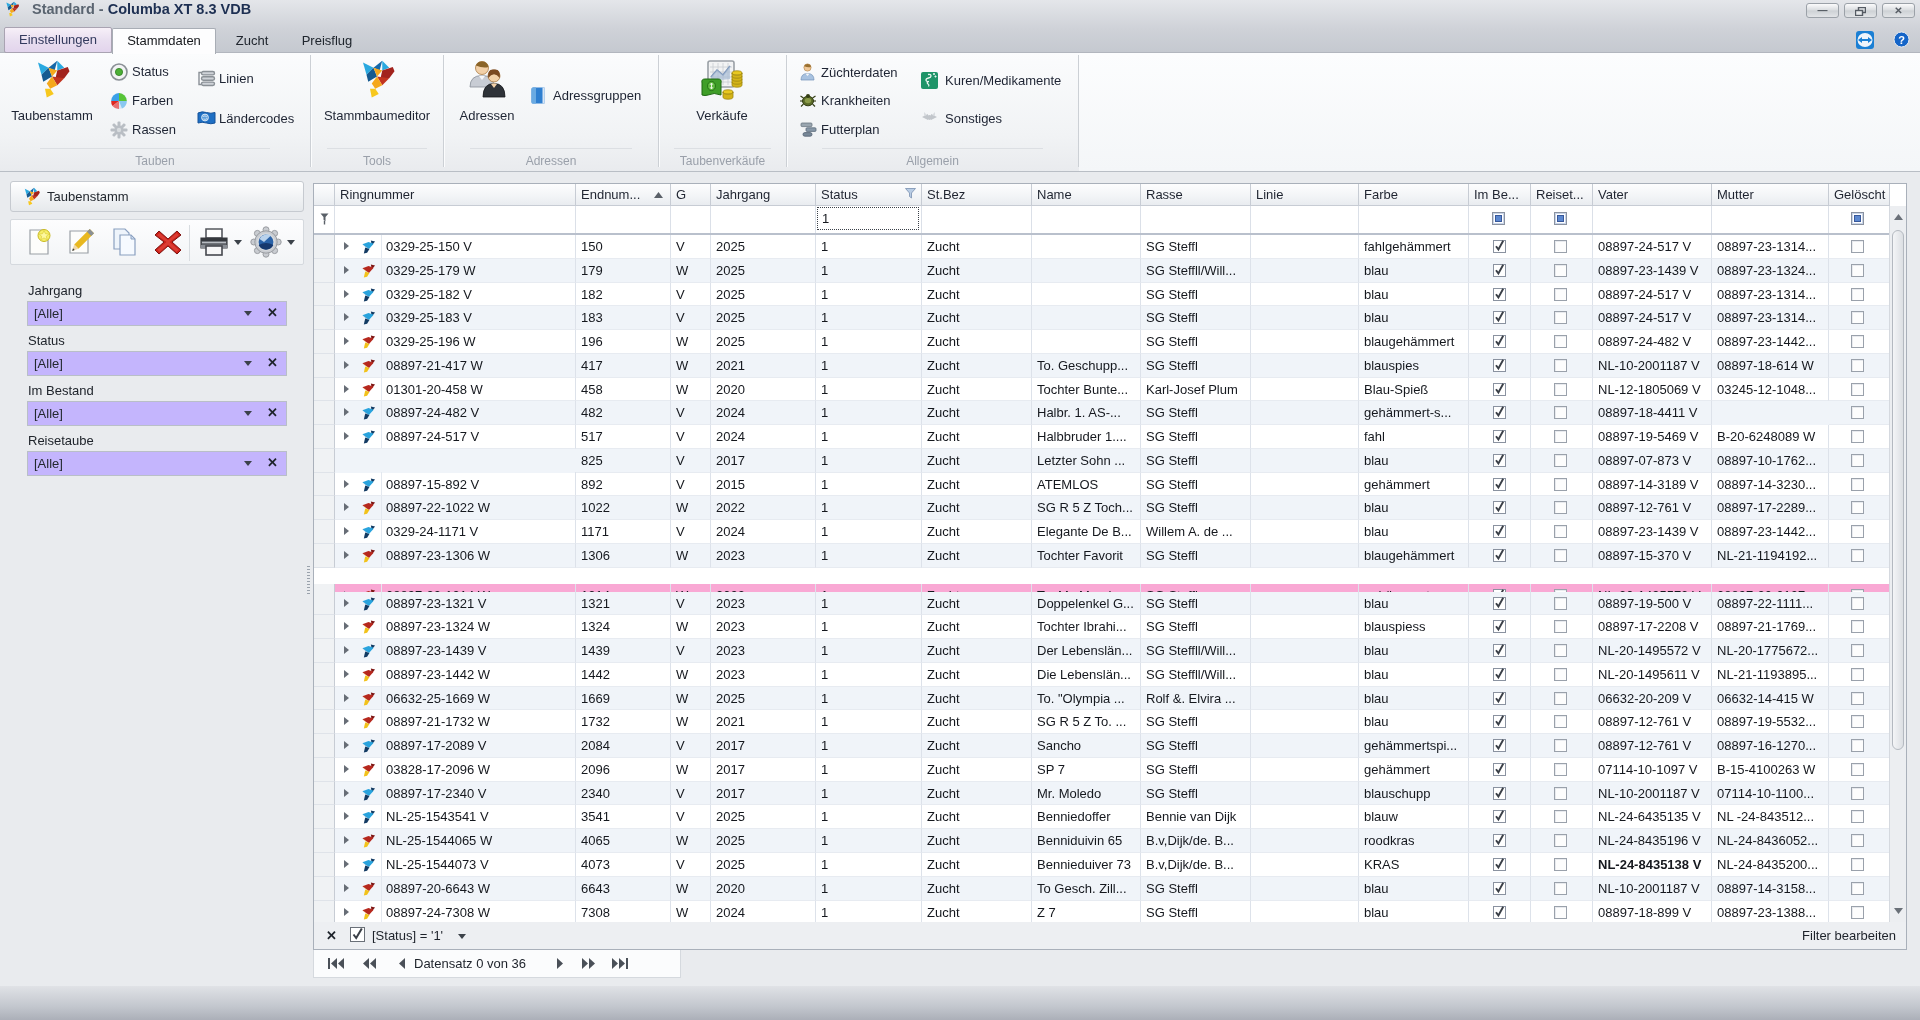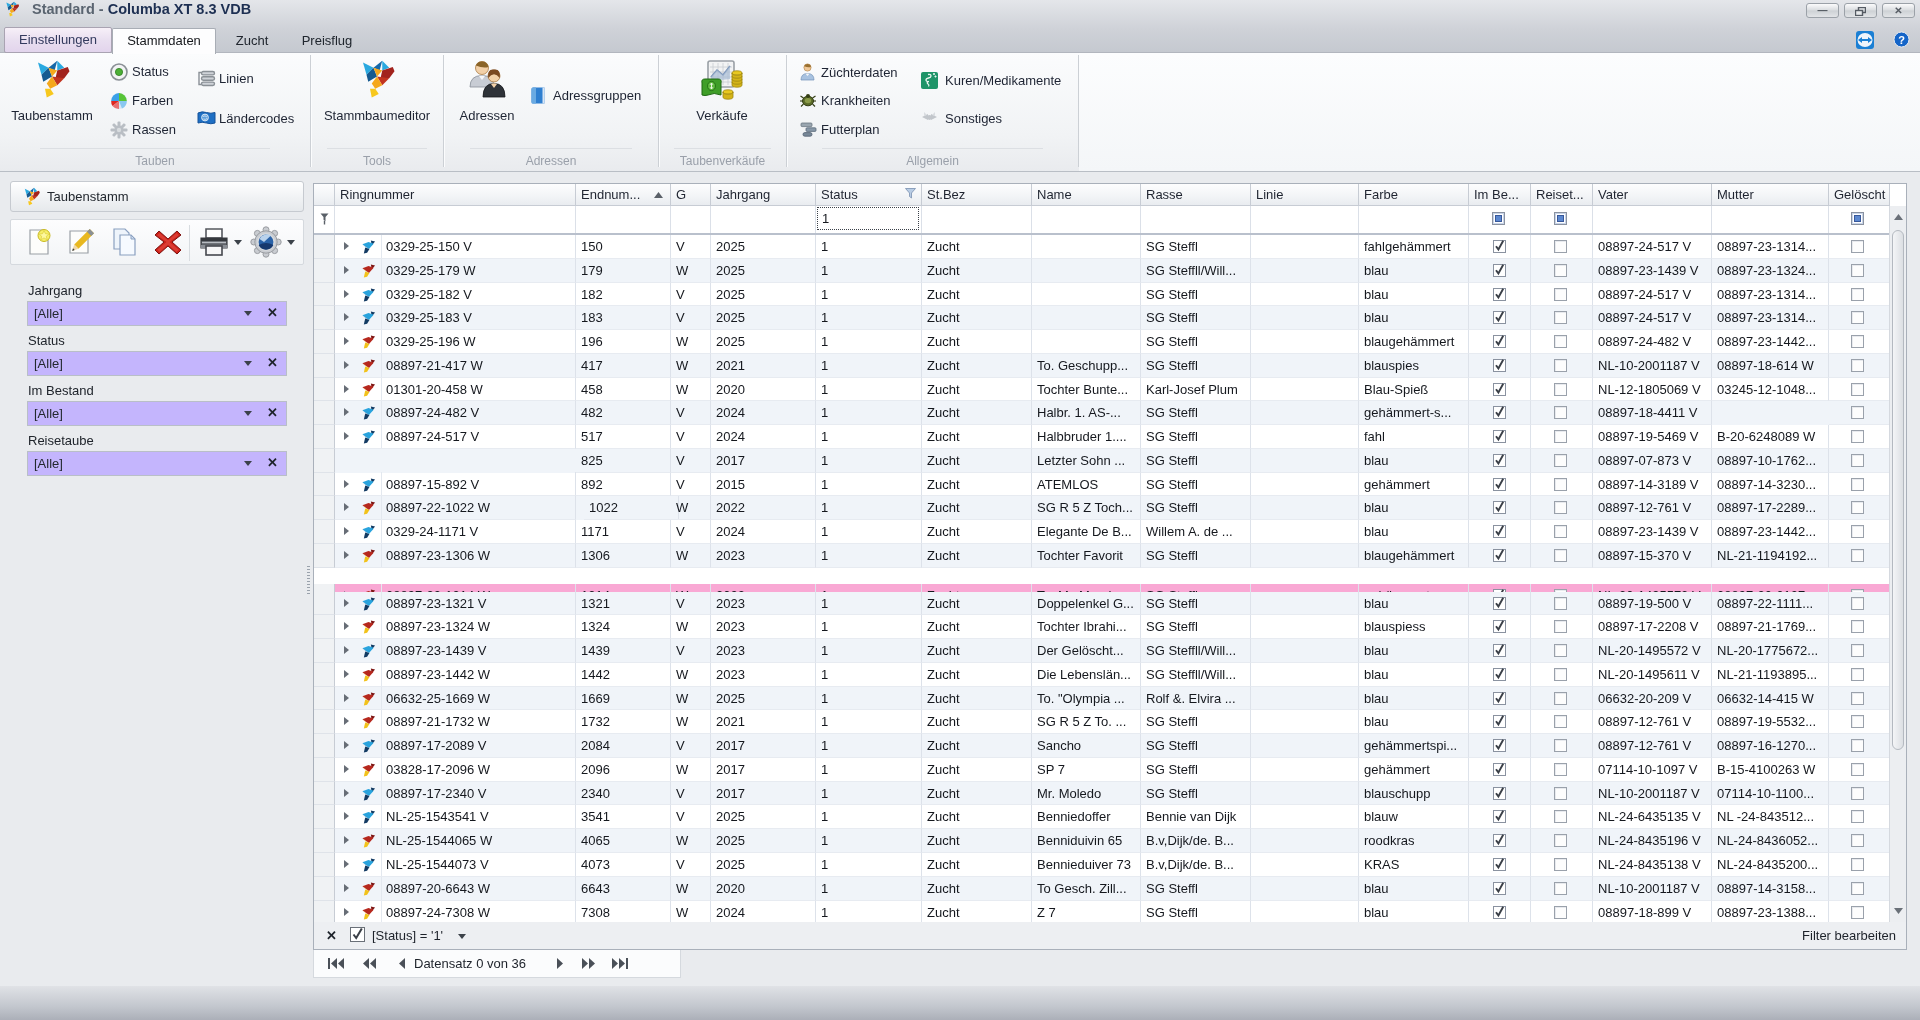--- a/index.html
+++ b/index.html
@@ -867,21 +867,21 @@
           <span style="position:absolute;left:9px;top:7px;" class="arrow-r"></span>
           <span style="position:absolute;left:26px;top:4px;"><svg width="15" height="15" viewBox="0 0 16 16">
               <polygon points="10.5,0.5 15,1.5 11.5,5.5" fill="#7d1513"></polygon>
               <polygon points="1.5,4.5 8,2 13.5,4 8.5,9.5" fill="#b6281e"></polygon>
               <polygon points="1.5,4.5 8.5,9.5 5,7.5" fill="#e8a216"></polygon>
               <polygon points="4.5,8 9,9.5 6.5,13.5 3,14.5" fill="#f2c21a"></polygon>
             </svg></span>
           <span style="position:absolute;left:46px;top:0;bottom:0;width:1px;background:#e3e8ef;"></span>
           <span style="position:absolute;left:51px;">08897-22-1022 W</span>
         </div>
-        <div class="cell" style="left:270px;width:95px;">1022</div>
+        <div class="cell" style="left:262px;width:95px;">1022</div>
         <div class="cell" style="left:357px;width:40px;">W</div>
         <div class="cell" style="left:397px;width:105px;">2022</div>
         <div class="cell" style="left:502px;width:106px;">1</div>
         <div class="cell" style="left:608px;width:110px;">Zucht</div>
         <div class="cell" style="left:718px;width:109px;">SG R 5 Z Toch...</div>
         <div class="cell" style="left:827px;width:110px;">SG Steffl</div>
         <div class="cell" style="left:937px;width:108px;"></div>
         <div class="cell" style="left:1045px;width:110px;">blau</div>
         <div class="cell" style="left:1155px;width:62px;">
           <svg style="position:absolute;left:24px;top:5px;overflow:visible;" width="13" height="13" viewBox="0 0 13 13">
@@ -1094,21 +1094,21 @@
               <polygon points="4.5,8 9,9.5 6.5,13.5 3,14.5" fill="#123a62"></polygon>
             </svg></span>
           <span style="position:absolute;left:46px;top:0;bottom:0;width:1px;background:#e3e8ef;"></span>
           <span style="position:absolute;left:51px;">08897-23-1439 V</span>
         </div>
         <div class="cell" style="left:262px;width:95px;">1439</div>
         <div class="cell" style="left:357px;width:40px;">V</div>
         <div class="cell" style="left:397px;width:105px;">2023</div>
         <div class="cell" style="left:502px;width:106px;">1</div>
         <div class="cell" style="left:608px;width:110px;">Zucht</div>
-        <div class="cell" style="left:718px;width:109px;">Der Gelöscht...</div>
+        <div class="cell" style="left:718px;width:109px;">Der Lebenslän...</div>
         <div class="cell" style="left:827px;width:110px;">SG Steffll/Will...</div>
         <div class="cell" style="left:937px;width:108px;"></div>
         <div class="cell" style="left:1045px;width:110px;">blau</div>
         <div class="cell" style="left:1155px;width:62px;">
           <svg style="position:absolute;left:24px;top:5px;overflow:visible;" width="13" height="13" viewBox="0 0 13 13">
             <rect x="0.5" y="0.5" width="12" height="12" fill="#fff" stroke="#8a92a0"></rect>
             <path d="M3,6.2 L5.4,9.4 L10.2,0.8" stroke="#3a3f47" stroke-width="1.9" fill="none"></path>
           </svg>
         </div>
         <div class="cell" style="left:1217px;width:62px;">
@@ -1440,21 +1440,21 @@
         <div class="cell" style="left:1045px;width:110px;">KRAS</div>
         <div class="cell" style="left:1155px;width:62px;">
           <svg style="position:absolute;left:24px;top:5px;overflow:visible;" width="13" height="13" viewBox="0 0 13 13">
             <rect x="0.5" y="0.5" width="12" height="12" fill="#fff" stroke="#8a92a0"></rect>
             <path d="M3,6.2 L5.4,9.4 L10.2,0.8" stroke="#3a3f47" stroke-width="1.9" fill="none"></path>
           </svg>
         </div>
         <div class="cell" style="left:1217px;width:62px;">
           <span style="position:absolute;left:23px;top:5px;width:13px;height:13px;background:#fdfdfd;border:1px solid #9aa1ab;box-shadow:1px 1px 0 #e8eaee inset;"></span>
         </div>
-        <div class="cell" style="left:1279px;width:119px;">NL-24-8435138 V</div>
+        <div class="cell" style="left:1279px;width:119px;font-weight:bold;">NL-24-8435138 V</div>
         <div class="cell" style="left:1398px;width:117px;">NL-24-8435200...</div>
         <div class="cell" style="left:1515px;width:61px;">
           <span style="position:absolute;left:22px;top:5px;width:13px;height:13px;background:#fdfdfd;border:1px solid #9aa1ab;box-shadow:1px 1px 0 #e8eaee inset;"></span>
         </div>
       </div>
       <div class="row" style="top:692.79px;background:#f0f4f9;">
         <div class="cell indcell" style="left:0;width:21px;"></div>
         <div class="cell" style="left:21px;width:241px;">
           <span style="position:absolute;left:9px;top:7px;" class="arrow-r"></span>
           <span style="position:absolute;left:26px;top:4px;"><svg width="15" height="15" viewBox="0 0 16 16">

